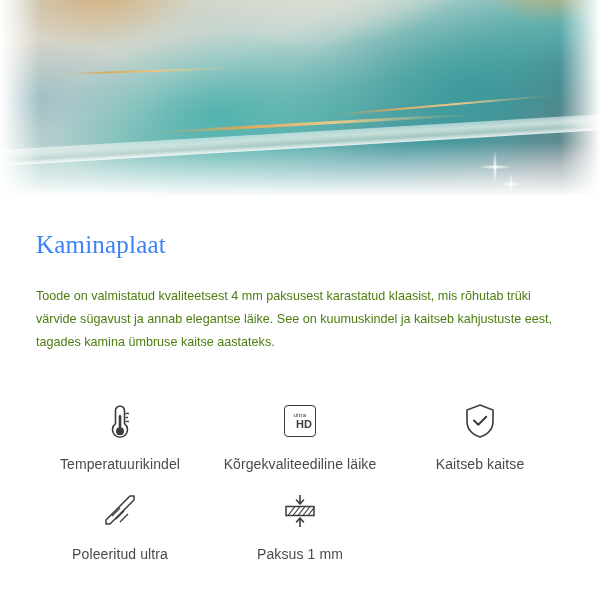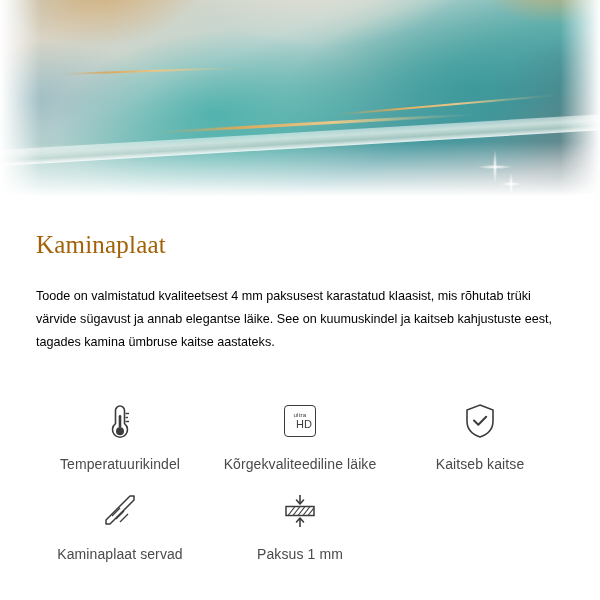--- a/index.html
+++ b/index.html
@@ -109,31 +109,31 @@
     left: 36px;
     top: 228px;
     width: 534px;
   }
   h1.title {
     margin: 0;
     font-family: "Liberation Serif", serif;
     font-weight: 400;
     font-size: 25px;
     line-height: 33px;
-    color: #a16207;
+    color: #3b82f6;
     letter-spacing: 0.2px;
   }
   h1.title .line2 {
     display: block;
   }
   p.body {
     margin: 24px 0 0 0;
     font-size: 12.6px;
     line-height: 23px;
-    color: #000000;
+    color: #4d7c0f;
     max-width: 532px;
   }
 
   
   .features {
     position: absolute;
     left: 30px;
     top: 398px;
     width: 540px;
     display: grid;
@@ -172,21 +172,21 @@
     justify-content: center;
     line-height: 1;
   }
   .ultrahd-box .u-small {
     font-size: 6.2px;
     letter-spacing: 0.2px;
     color: #3c3c3c;
   }
   .ultrahd-box .u-big {
     font-size: 11px;
-    font-weight: normal;
+    font-weight: bold;
     color: #3c3c3c;
     margin-top: 1px;
     padding-left: 8px;
   }
 
   svg { display: block; }
 </style>
 </head>
 <body>
 
@@ -251,21 +251,21 @@
 
     <div class="feature">
       <div class="icon-wrap">
         <svg width="34" height="32" viewBox="0 0 34 32">
           <path d="M3 27 L27 3 L31 3 L31 7 L7 31 L3 31 z" fill="none" stroke="#3c3c3c" stroke-width="1.5" stroke-linejoin="round" transform="translate(0,-2)"></path>
           <line x1="9" y1="21" x2="17" y2="13" stroke="#3c3c3c" stroke-width="1.2"></line>
           <line x1="13" y1="24" x2="21" y2="16" stroke="#3c3c3c" stroke-width="1.2"></line>
           <line x1="17" y1="27" x2="25" y2="19" stroke="#3c3c3c" stroke-width="1.2"></line>
         </svg>
       </div>
-      <div class="caption">Kaminaplaat servad</div>
+      <div class="caption">Poleeritud ultra</div>
     </div>
 
     <div class="feature">
       <div class="icon-wrap">
         <svg width="40" height="40" viewBox="0 0 40 40">
           <line x1="20" y1="4" x2="20" y2="12" stroke="#3c3c3c" stroke-width="1.6"></line>
           <path d="M16.5 9 L20 13 L23.5 9" fill="none" stroke="#3c3c3c" stroke-width="1.6" stroke-linecap="round" stroke-linejoin="round"></path>
           <rect x="6" y="15.5" width="28" height="9" fill="none" stroke="#3c3c3c" stroke-width="1.5"></rect>
           <g stroke="#3c3c3c" stroke-width="1.1">
             <line x1="8" y1="24.5" x2="15" y2="15.5"></line>

